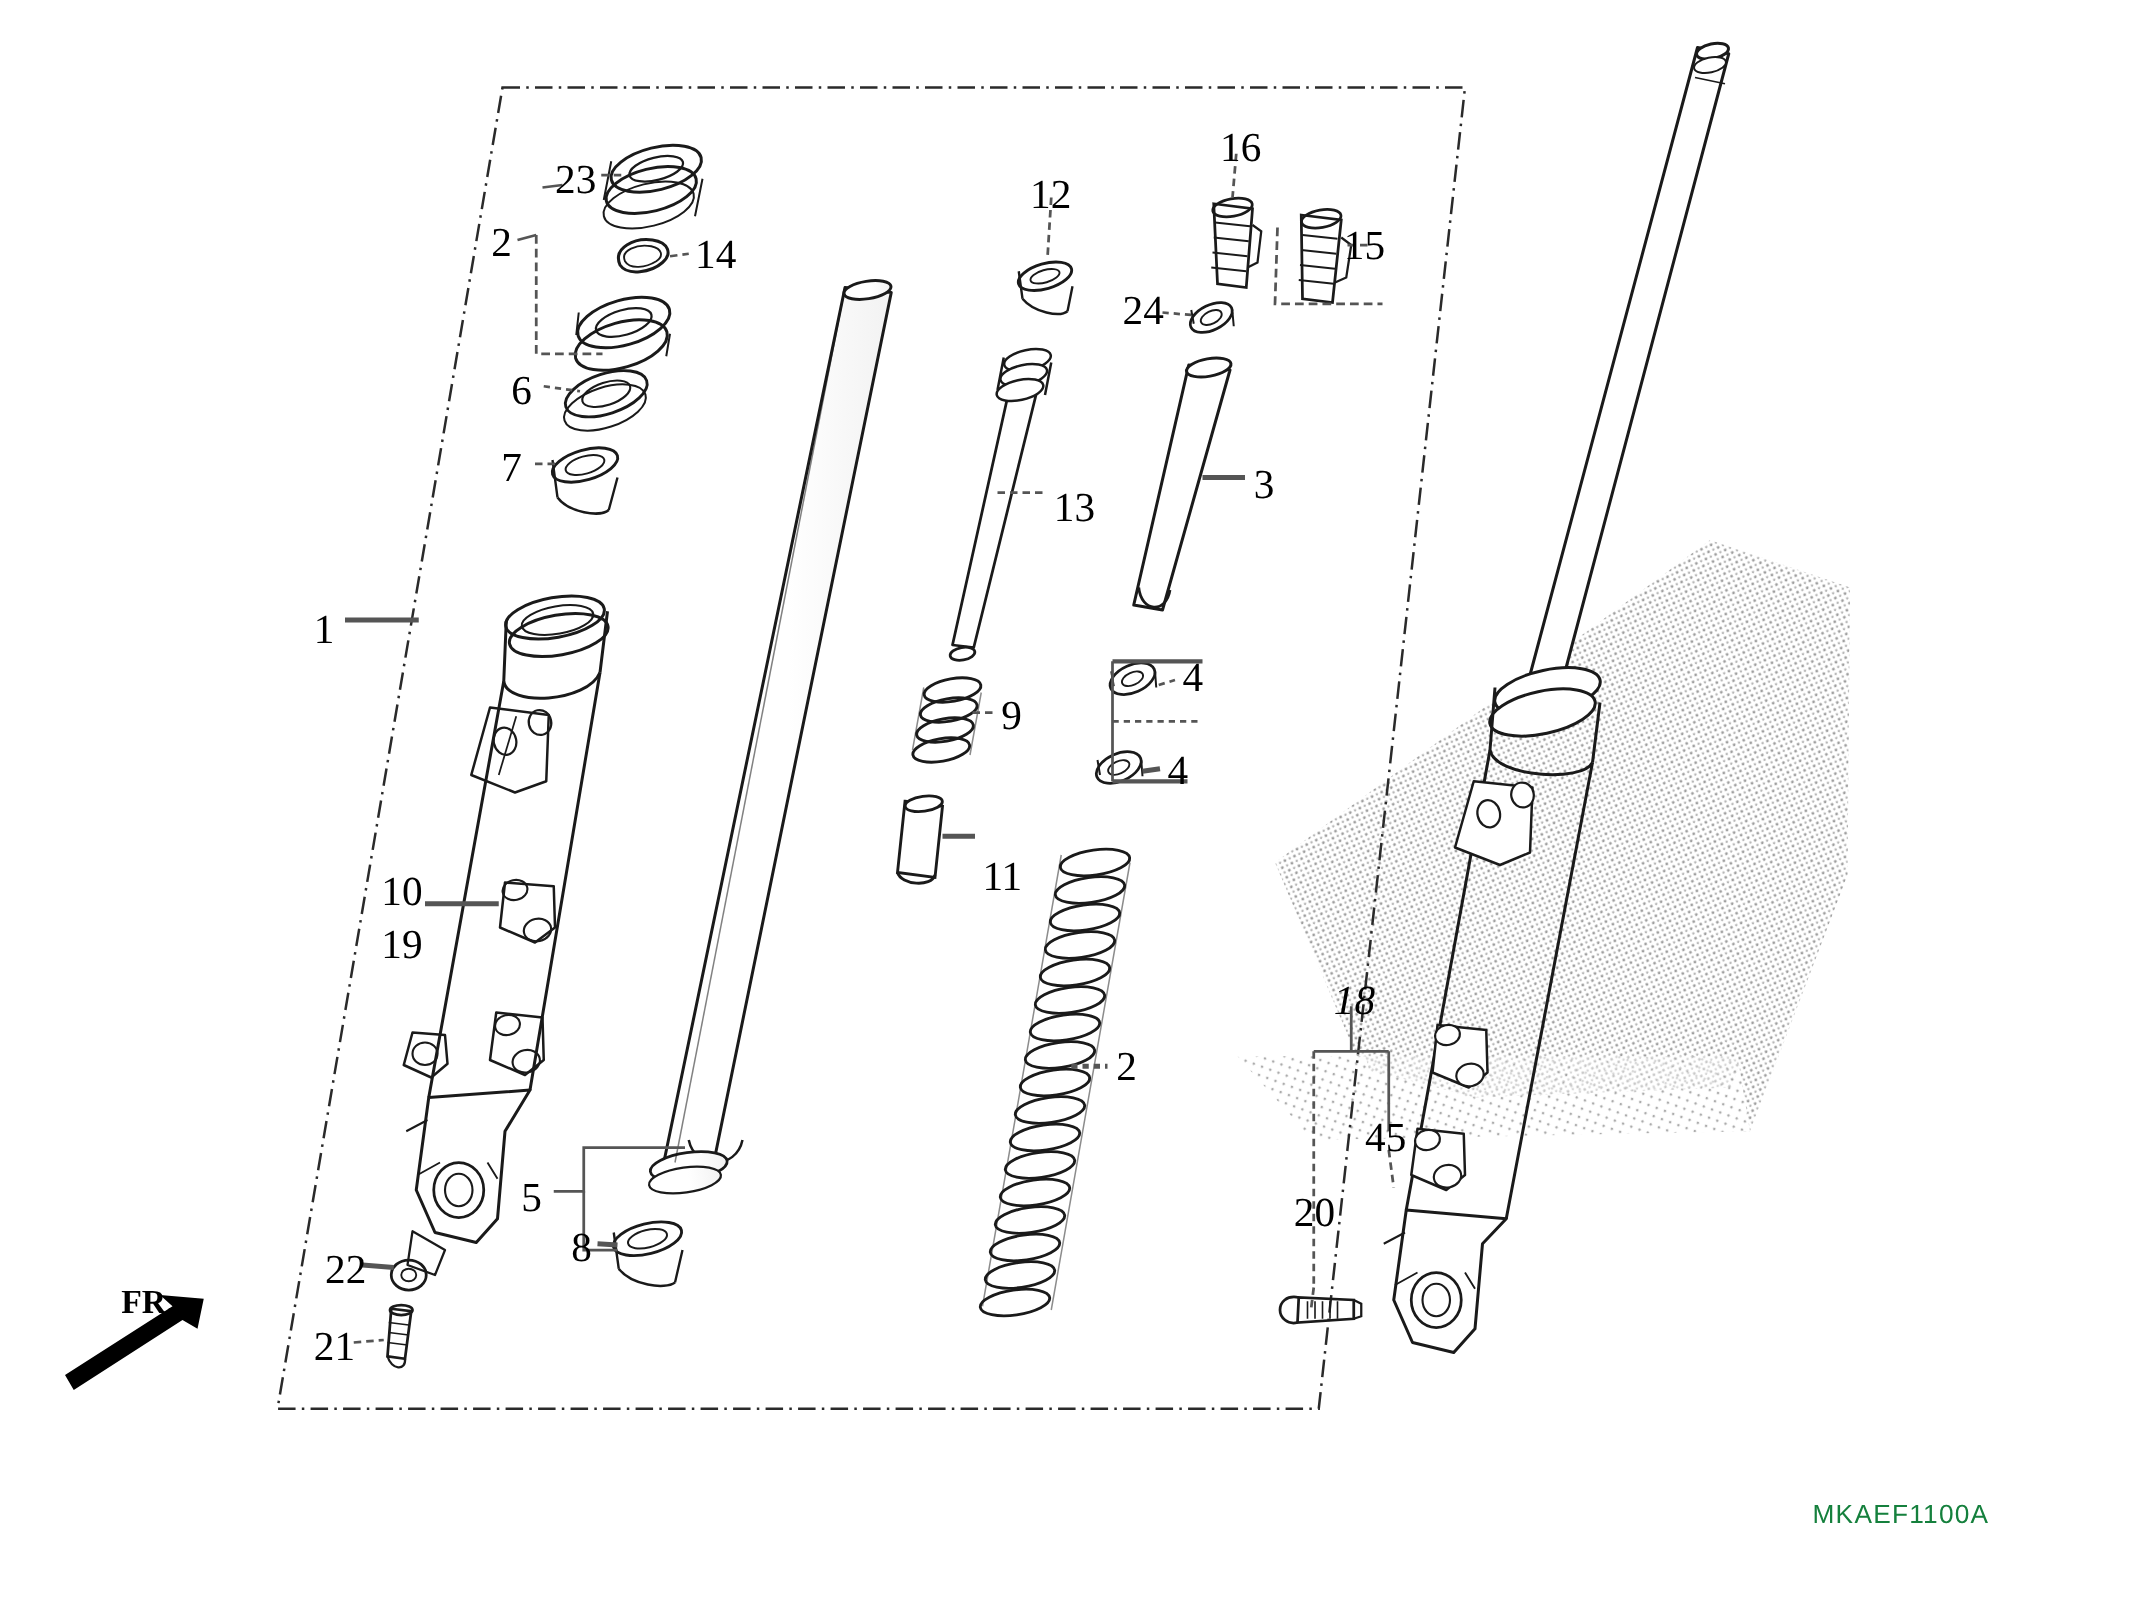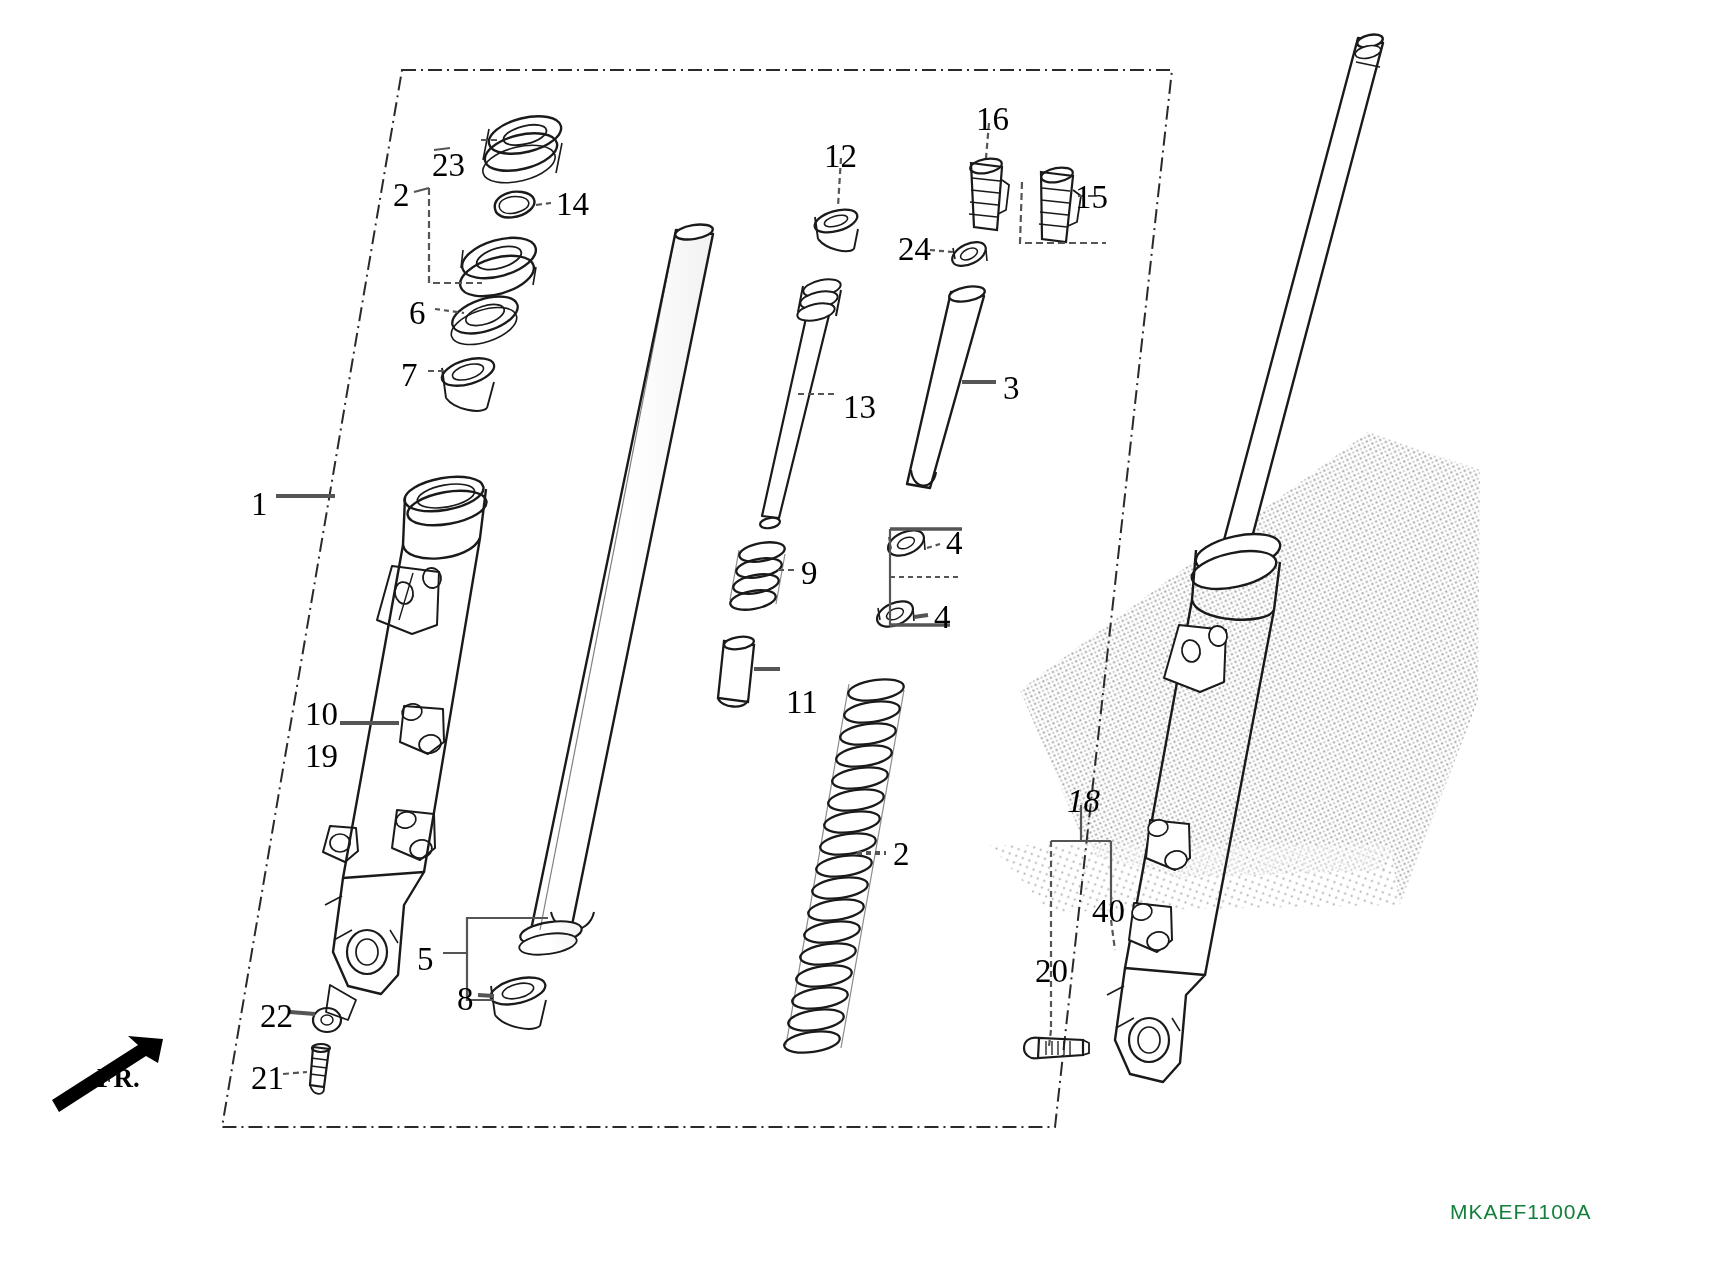--- a/index.html
+++ b/index.html
@@ -40,21 +40,20 @@
     color:#15803d;
     white-space:nowrap;
   }
   .frlabel{
     position:absolute;
     font-family:"Liberation Serif", serif;
     font-size:27px;
     font-weight:700;
     color:#000;
     white-space:nowrap;
-    margin-top:37px;
   }
 </style>
 </head>
 <body>
 
 <div id="stage">
 
   <svg viewBox="0 0 1711 1283" xmlns="http://www.w3.org/2000/svg">
     <defs>
       <pattern id="dotshade" width="6" height="6" patternUnits="userSpaceOnUse" patternTransform="rotate(20)">
@@ -398,21 +397,21 @@
   <div class="callout" style="left:843px;top:391px;">13</div>
   <div class="callout" style="left:556px;top:188px;">14</div>
   <div class="callout" style="left:1075px;top:181px;">15</div>
   <div class="callout" style="left:976px;top:103px;">16</div>
   <div class="callout" style="left:393px;top:179px;">2</div>
   <div class="callout" style="left:1067px;top:785px;font-style:italic;">18</div>
   <div class="callout" style="left:305px;top:740px;">19</div>
   <div class="callout" style="left:1035px;top:955px;">20</div>
   <div class="callout" style="left:251px;top:1062px;">21</div>
   <div class="callout" style="left:260px;top:1000px;">22</div>
-  <div class="callout" style="left:432px;top:128px;margin-top:21px;">23</div>
+  <div class="callout" style="left:444px;top:128px;">23</div>
   <div class="callout" style="left:898px;top:233px;">24</div>
-  <div class="callout" style="left:1092px;top:895px;">40</div>
+  <div class="callout" style="left:1092px;top:895px;">45</div>
 
   <div class="frlabel" style="left:97px;top:1026px;">FR.</div>
 
   <div class="diagcode" style="left:1450px;top:1200px;">MKAEF1100A</div>
 
 </div>
 
 </body></html>

